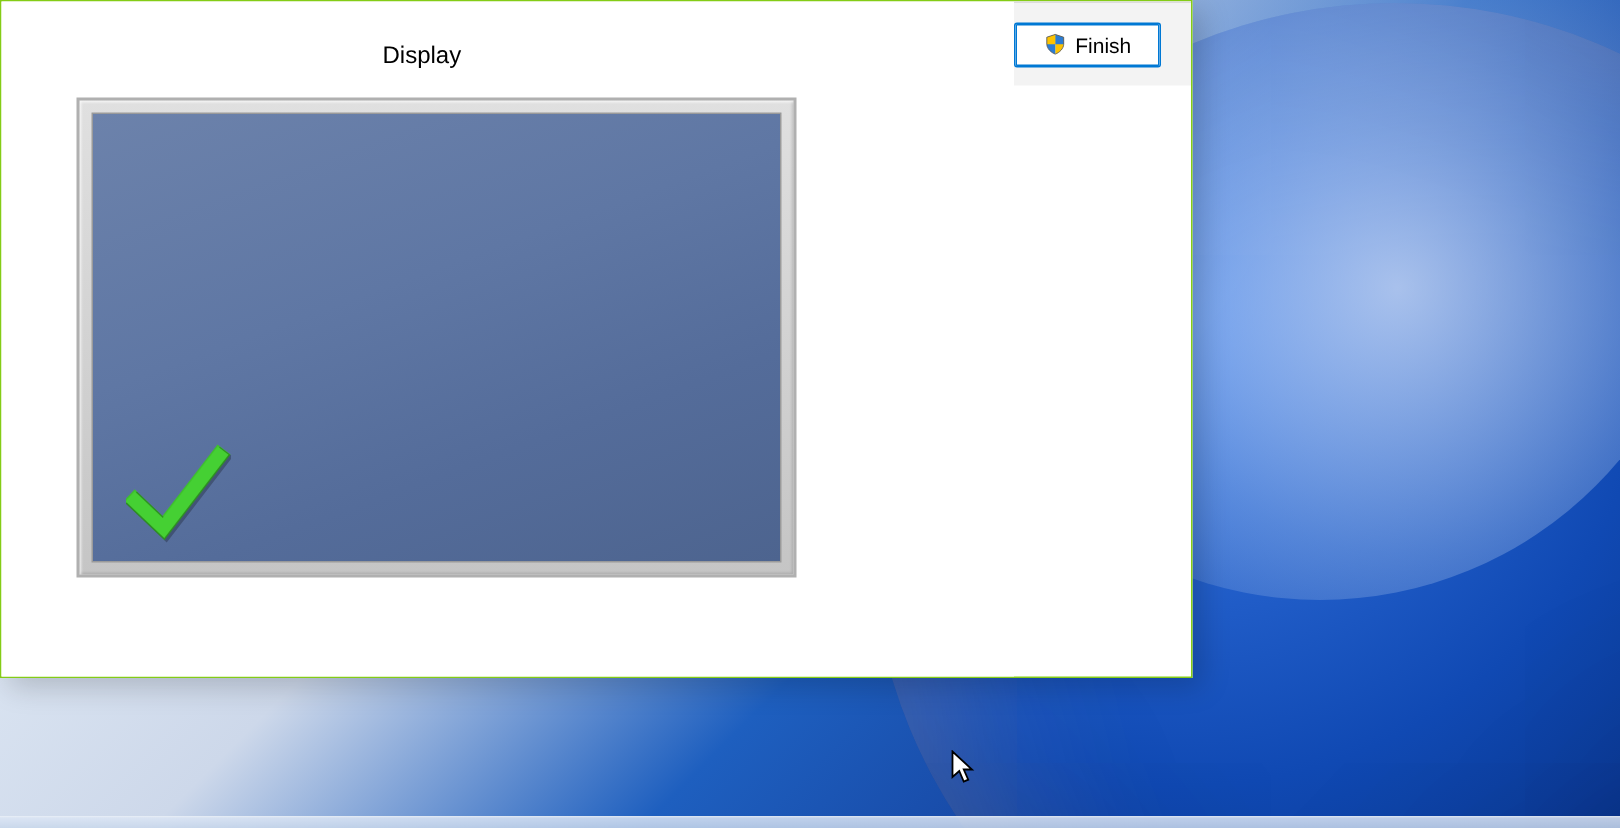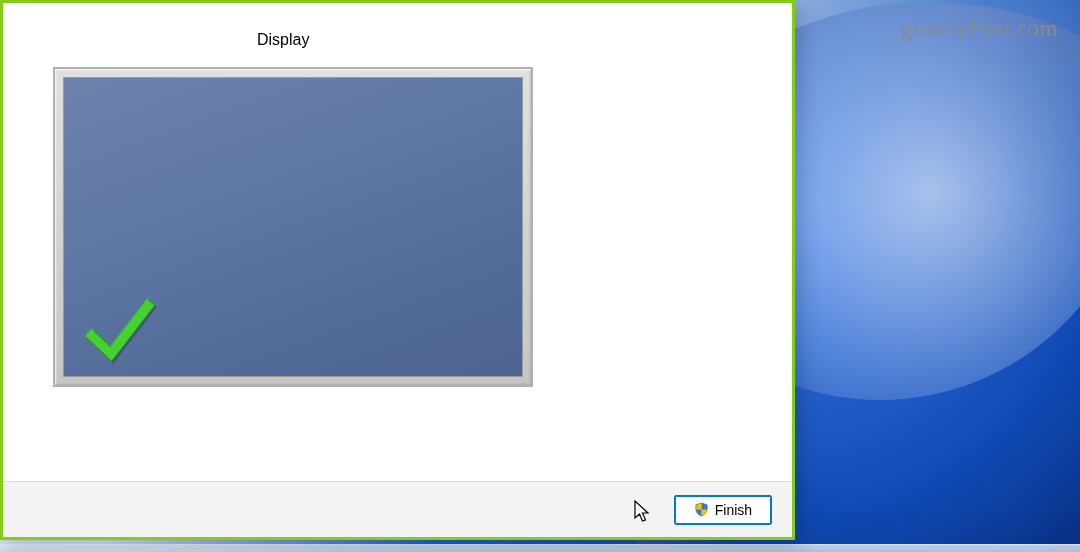--- a/index.html
+++ b/index.html
@@ -61,27 +61,27 @@
     .watermark .gp {
       font-style: normal;
     }
     
     
     .dialog {
       position: absolute;
       left: 0;
       top: 0;
       width: 795px;
-      height: 540px;
+      height: 452px;
       background: #ffffff;
-      border: 3px solid #84cc16;
+      border: 1px solid #84cc16;
       box-shadow: 6px 6px 18px rgba(0,0,0,0.18);
       z-index: 10;
       display: flex;
-      flex-direction: column;
+      flex-direction: row;
     }
     
     .dialog-content {
       flex: 1;
       position: relative;
       background: #ffffff;
     }
     
     .display-label {
       position: absolute;
@@ -181,23 +181,20 @@
     }
   </style>
 </head>
 <body>
 
 <div class="viewport">
   <div class="desktop-bg"></div>
 
   <div class="taskbar"></div>
 
-  <div class="watermark">
-    <span class="gp">groovyPost.com</span>
-  </div>
 
   <div class="dialog">
     <div class="dialog-content">
 
       <div class="display-label">Display</div>
 
       <div class="monitor-frame">
         <div class="monitor-screen">
           <span class="checkmark">
             <svg viewBox="0 0 70 70" width="70" height="70">

